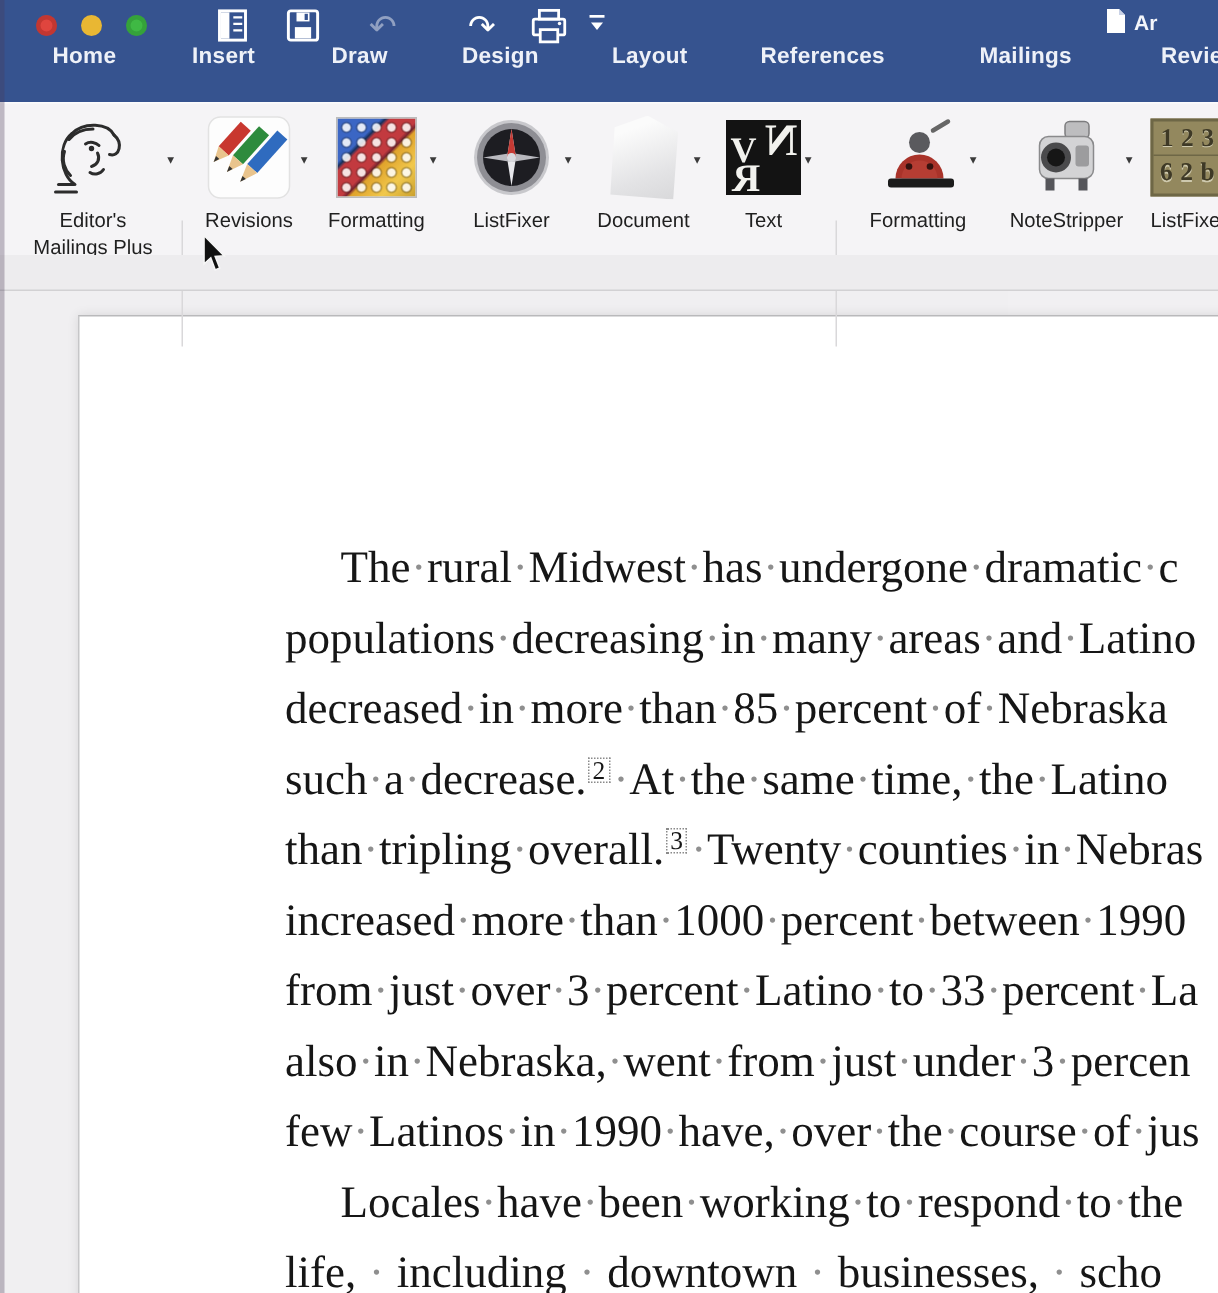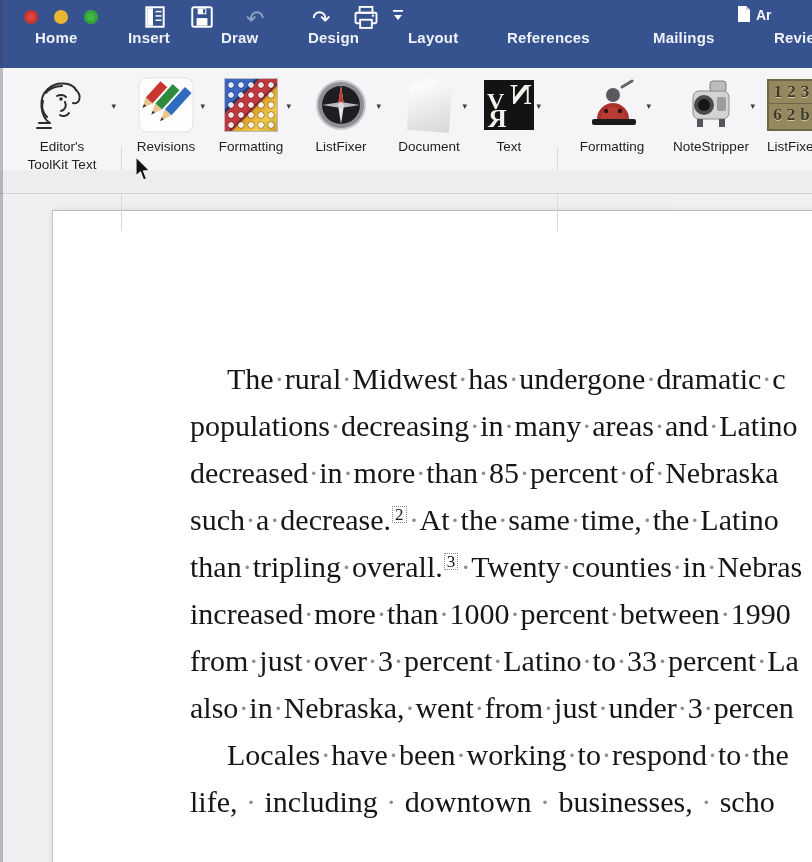--- a/index.html
+++ b/index.html
@@ -139,21 +139,21 @@
           <path d="M12 16 C16 11 22 9 28 9"></path>
           <path d="M9 24 C7 30 9 36 13 40"></path>
           <path d="M5 46 L15 46"></path>
           <path d="M3 51 L17 51"></path>
         </g>
         <circle cx="27" cy="22" r="1.8" fill="#2c2c2c"></circle>
       </svg>
       <span class="caret" style="right:4px;">▾</span>
     </div>
     <div class="rlabel">Editor's</div>
-    <div class="rlabel">ToolKit Text</div>
+    <div class="rlabel">Mailings Plus</div>
   </div>
 
   <div class="vsep" style="left:121px;"></div>
 
   <div class="rbtn" style="left:127px;width:78px;">
     <div class="iconbox">
       <svg width="56" height="56" viewBox="0 0 56 56">
         <rect x="1" y="1" width="54" height="54" rx="8" fill="#fdfdfd" stroke="#e2e2e2"></rect>
         <g transform="rotate(42 28 28)">
           <rect x="30" y="2" width="9" height="30" fill="#2f6bbf"></rect>
@@ -273,17 +273,18 @@
   <div class="page">
     <div class="doc-text">
         <div class="doc-line indent">The<span class="sp">·</span>rural<span class="sp">·</span>Midwest<span class="sp">·</span>has<span class="sp">·</span>undergone<span class="sp">·</span>dramatic<span class="sp">·</span>c</div>
         <div class="doc-line">populations<span class="sp">·</span>decreasing<span class="sp">·</span>in<span class="sp">·</span>many<span class="sp">·</span>areas<span class="sp">·</span>and<span class="sp">·</span>Latino</div>
         <div class="doc-line">decreased<span class="sp">·</span>in<span class="sp">·</span>more<span class="sp">·</span>than<span class="sp">·</span>85<span class="sp">·</span>percent<span class="sp">·</span>of<span class="sp">·</span>Nebraska</div>
         <div class="doc-line">such<span class="sp">·</span>a<span class="sp">·</span>decrease.<span class="fnref">2</span><span class="sp">·</span>At<span class="sp">·</span>the<span class="sp">·</span>same<span class="sp">·</span>time,<span class="sp">·</span>the<span class="sp">·</span>Latino</div>
         <div class="doc-line">than<span class="sp">·</span>tripling<span class="sp">·</span>overall.<span class="fnref">3</span><span class="sp">·</span>Twenty<span class="sp">·</span>counties<span class="sp">·</span>in<span class="sp">·</span>Nebras</div>
         <div class="doc-line">increased<span class="sp">·</span>more<span class="sp">·</span>than<span class="sp">·</span>1000<span class="sp">·</span>percent<span class="sp">·</span>between<span class="sp">·</span>1990</div>
         <div class="doc-line">from<span class="sp">·</span>just<span class="sp">·</span>over<span class="sp">·</span>3<span class="sp">·</span>percent<span class="sp">·</span>Latino<span class="sp">·</span>to<span class="sp">·</span>33<span class="sp">·</span>percent<span class="sp">·</span>La</div>
         <div class="doc-line">also<span class="sp">·</span>in<span class="sp">·</span>Nebraska,<span class="sp">·</span>went<span class="sp">·</span>from<span class="sp">·</span>just<span class="sp">·</span>under<span class="sp">·</span>3<span class="sp">·</span>percen</div>
+        <div class="doc-line">few<span class="sp">·</span>Latinos<span class="sp">·</span>in<span class="sp">·</span>1990<span class="sp">·</span>have,<span class="sp">·</span>over<span class="sp">·</span>the<span class="sp">·</span>course<span class="sp">·</span>of<span class="sp">·</span>jus</div>
         <div class="doc-line indent">Locales<span class="sp">·</span>have<span class="sp">·</span>been<span class="sp">·</span>working<span class="sp">·</span>to<span class="sp">·</span>respond<span class="sp">·</span>to<span class="sp">·</span>the</div>
         <div class="doc-line j">life,<span class="sp">·</span>including<span class="sp">·</span>downtown<span class="sp">·</span>businesses,<span class="sp">·</span>scho</div>
       </div>
   </div>
 </div>
 
 </body></html>

